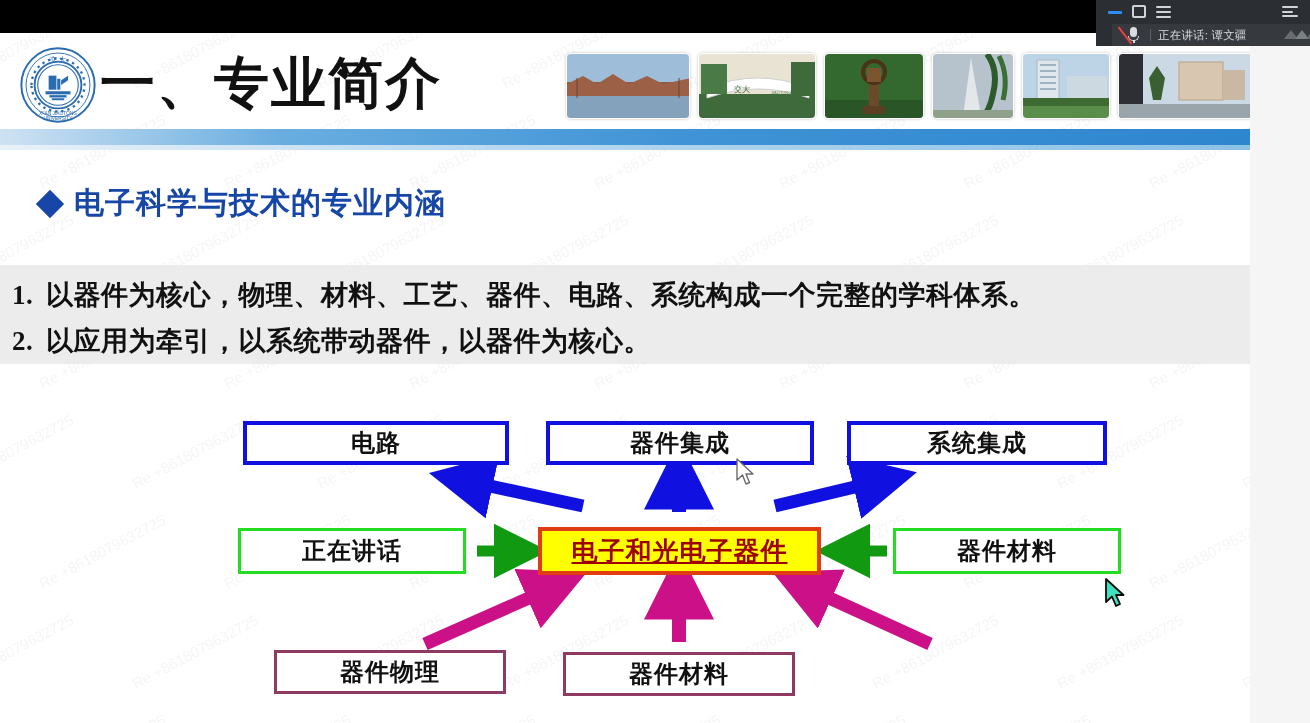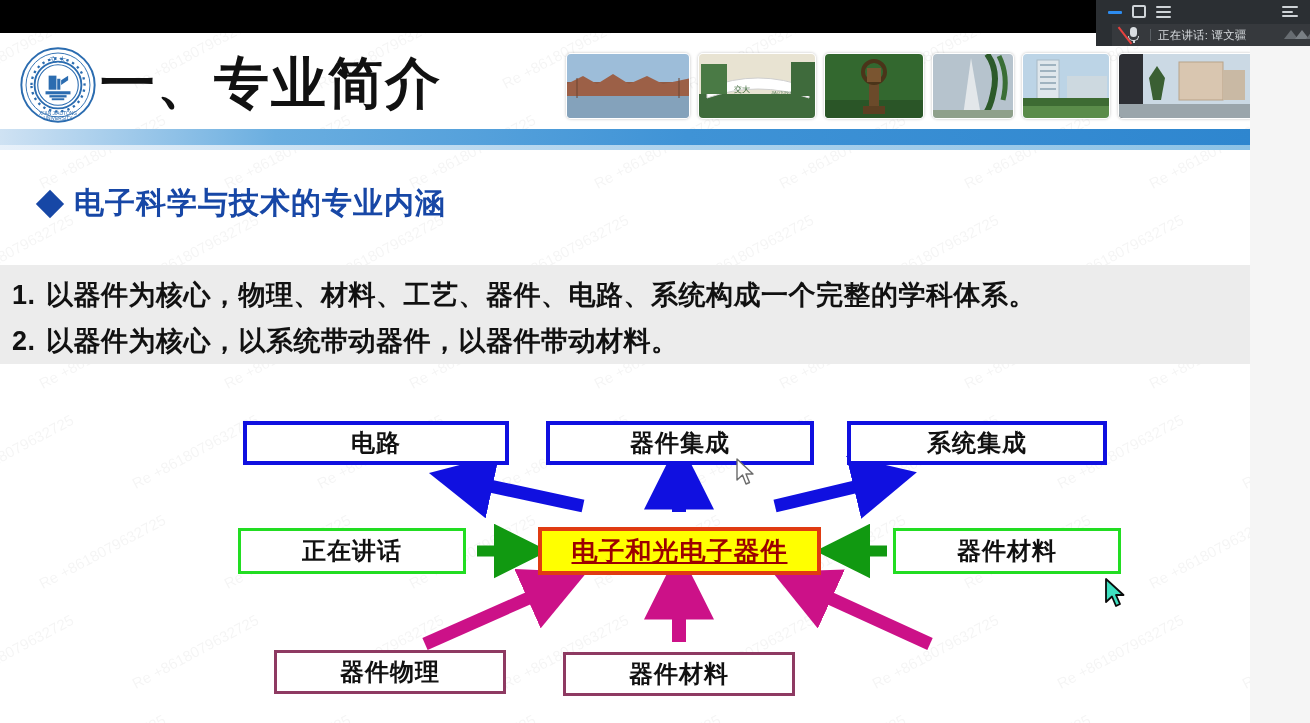--- a/index.html
+++ b/index.html
@@ -71,21 +71,21 @@
   .bullet-row { position:absolute; left:40px; top:150px; display:flex; align-items:center; gap:14px; }
   .diamond { width:20px; height:20px; background:#1747a6; transform:rotate(45deg); }
   .bullet-text { font-size:30px; font-weight:bold; color:#1747a6; letter-spacing:1px;
                  font-family:"DejaVu Sans","Liberation Sans",sans-serif; }
 
   
   .gray-panel { position:absolute; left:0; top:232px; width:1250px; height:99px;
                 background:#ececec; }
   .num-line { position:absolute; left:12px; font-size:27px; font-weight:bold; color:#111;
               letter-spacing:.5px; white-space:nowrap;
-              font-family:Liberation Sans, sans-serif; }
+              font-family:Liberation Serif, serif; }
   .num-line.l1 { top:12px; } .num-line.l2 { top:58px; }
   .num-line .idx { display:inline-block; min-width:34px; }
 
   
   .diagram { position:absolute; left:0; top:331px; width:1250px; height:359px; }
   .dbox { position:absolute; display:flex; align-items:center; justify-content:center;
           background:#fff; font-weight:bold; letter-spacing:1px;
           font-family:"DejaVu Sans","Liberation Sans",sans-serif; }
   .dbox.blue  { border:4px solid #1010e0; color:#111; font-size:24px; }
   .dbox.green { border:3px solid #22dd22; color:#111; font-size:24px; }
@@ -281,21 +281,21 @@
     <div class="bullet-row">
       <div class="diamond"></div>
       <div class="bullet-text">电子科学与技术的专业内涵</div>
     </div>
 
     <div class="gray-panel">
       <div class="num-line l1">
         <span class="idx">1.</span><span>以器件为核心，物理、材料、工艺、器件、电路、系统构成一个完整的学科体系。</span>
       </div>
       <div class="num-line l2">
-        <span class="idx">2.</span><span>以器件为核心，以系统带动器件，以器件带动材料。</span>
+        <span class="idx">2.</span><span>以应用为牵引，以系统带动器件，以器件为核心。</span>
       </div>
     </div>
 
     <div class="diagram">
 
       <svg class="arrows" viewBox="0 0 1250 359">
         <defs>
           <marker id="mblue" markerWidth="5" markerHeight="5" refX="2.4" refY="2.5" orient="auto">
             <path d="M0 0 L5 2.5 L0 5 Z" fill="#1010e0"></path>
           </marker>

